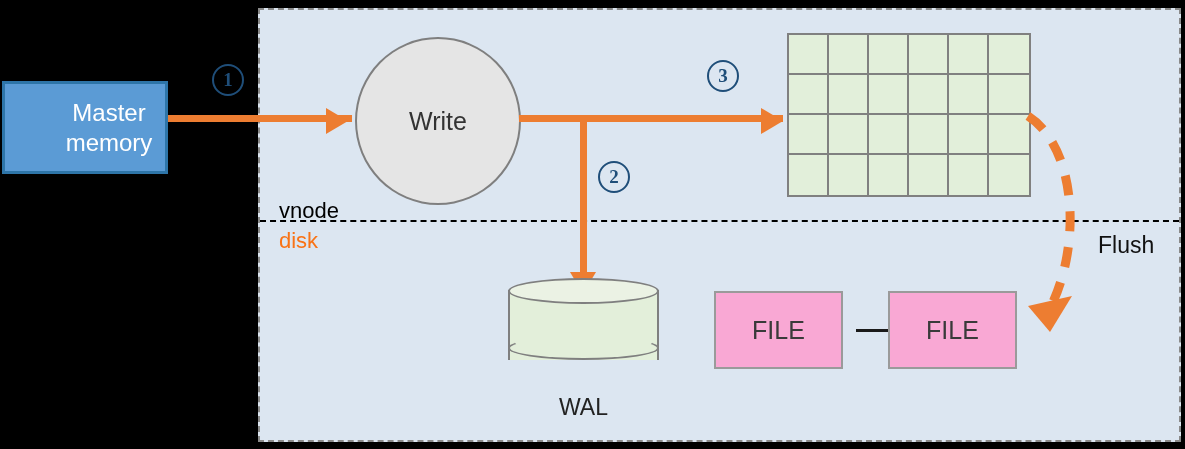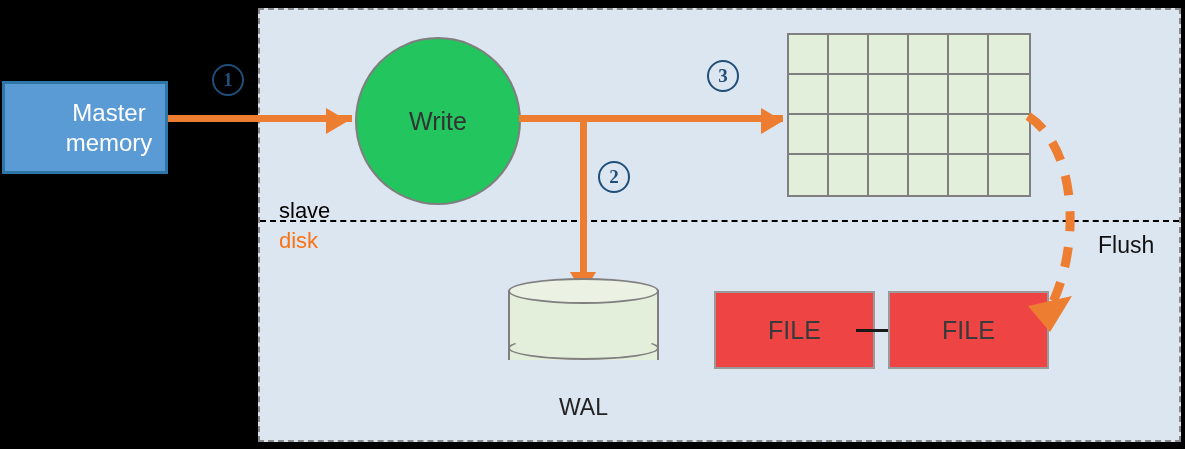--- a/index.html
+++ b/index.html
@@ -49,21 +49,21 @@
   }
 
   
   #write-node {
     position: absolute;
     left: 355px;
     top: 37px;
     width: 166px;
     height: 168px;
     border-radius: 50%;
-    background: #22c55e;
+    background: #e5e5e5;
     border: 2px solid #7F7F7F;
     box-sizing: border-box;
     display: flex;
     align-items: center;
     justify-content: center;
     font-size: 25px;
     color: #333333;
   }
 
   
@@ -208,23 +208,23 @@
     top: 394px;
     width: 151px;
     text-align: center;
     font-size: 23px;
     color: #222222;
   }
 
   
   .file-box {
     position: absolute;
-    width: 161px;
+    width: 129px;
     height: 78px;
-    background: #ef4444;
+    background: #f9a8d4;
     border: 2px solid #9A9A9A;
     box-sizing: border-box;
     display: flex;
     align-items: center;
     justify-content: center;
     font-size: 25px;
     color: #3a3a3a;
   }
   #file-box-1 { left: 714px; top: 291px; }
   #file-box-2 { left: 888px; top: 291px; }
@@ -264,21 +264,21 @@
   }
 </style>
 </head>
 <body>
 
 <div id="canvas">
 
   <div id="vnode-panel"></div>
 
   <div id="memdisk-divider"></div>
-  <div id="memory-label">slave</div>
+  <div id="memory-label">vnode</div>
   <div id="disk-label">disk</div>
 
   <div id="master-vnode">
     <span>Master</span>
     <span>memory</span>
   </div>
 
   <div id="arrow1-line" class="orange-line-h"></div>
   <div id="arrow1-head" class="arrow-head-right"></div>
   <div id="step-1" class="step-circle">1</div>

